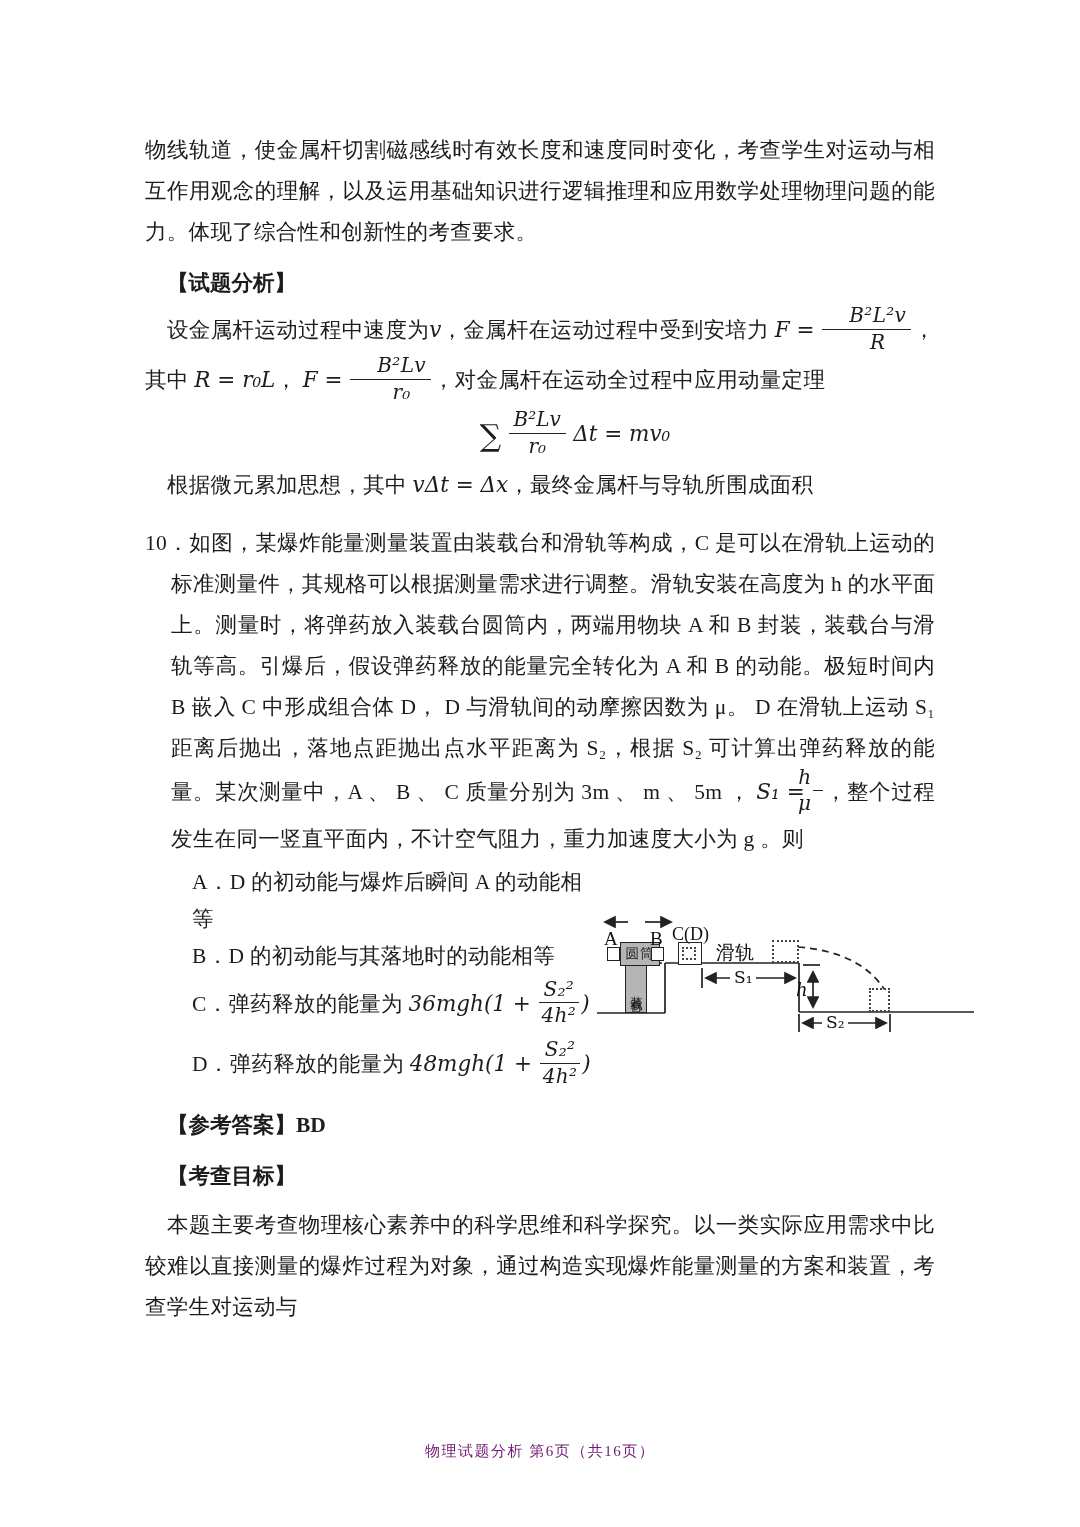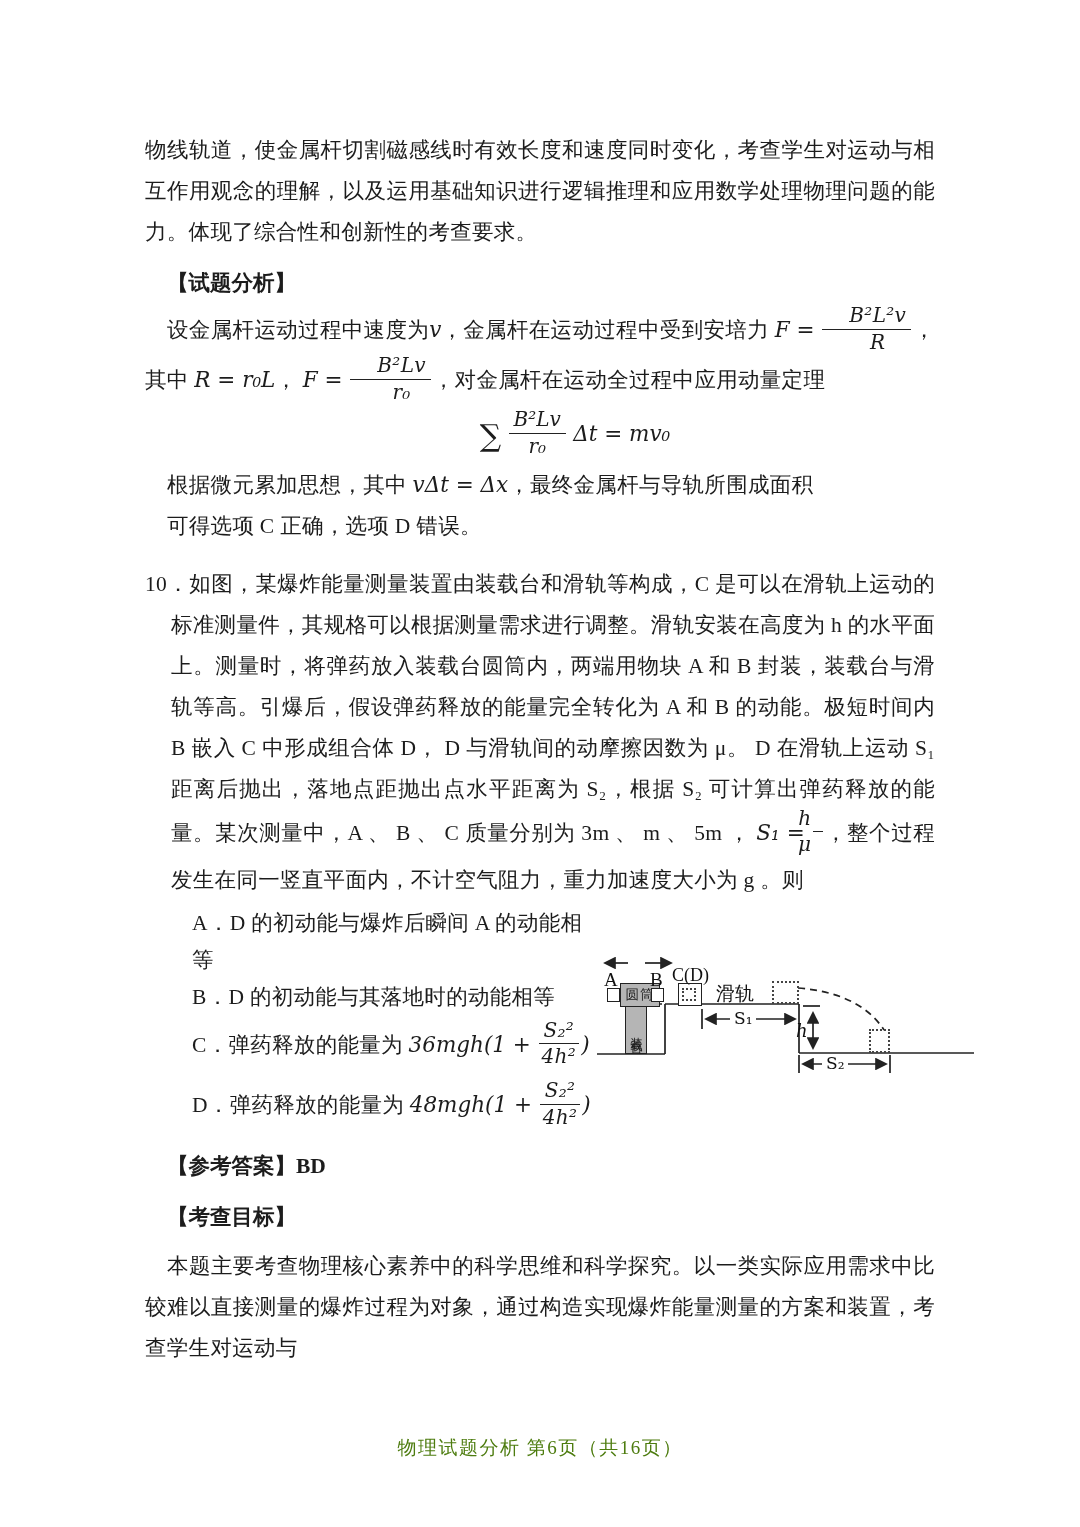--- a/index.html
+++ b/index.html
@@ -26,22 +26,22 @@
   .diagram{position:relative;width:385px;height:152px;margin-left:auto;flex:0 0 auto;margin-top:2px}
   .dsvg{position:absolute;left:0;top:0}
   .dbox{position:absolute;border:1.7px solid #222;background:#fff}
   .gray{background:#b5b5b5}
   .dot{position:absolute;border:2px dotted #444;background:transparent}
   .dlabel{position:absolute;font-size:19px;line-height:1;color:#111;white-space:nowrap}
   .cyl{display:flex;align-items:center;justify-content:center;font-size:13.5px;letter-spacing:1px}
   .col{writing-mode:vertical-rl;text-orientation:upright;font-size:12.5px;letter-spacing:2px;
        display:flex;align-items:center;justify-content:center}
   .meas{background:#fff;padding:0 4px;font-family:"DejaVu Serif",serif;font-size:17px}
-  .footer{position:absolute;left:0;right:0;bottom:66px;text-align:center;font-size:19px;
-          color:#4d7c0f;letter-spacing:1.5px}
+  .footer{position:absolute;left:0;right:0;bottom:66px;text-align:center;font-size:15px;
+          color:#701a75;letter-spacing:1.5px}
 </style>
 </head>
 <body>
 
 <div class="page">
   <div class="content">
 
     <p class="para">物线轨道，使金属杆切割磁感线时有效长度和速度同时变化，考查学生对运动与相互作用观念的理解，以及运用基础知识进行逻辑推理和应用数学处理物理问题的能力。体现了综合性和创新性的考查要求。</p>
 
     <div class="hd">【试题分析】</div>
@@ -61,21 +61,20 @@
       <span class="frac"><span class="num">B²Lv</span><span class="den">r₀</span></span>
       <span class="m">Δt = mv₀</span>
     </div>
 
     <p class="para ind">
       <span>根据微元累加思想，其中</span>
       <span class="m">vΔt = Δx</span><span>，最终金属杆与导轨所围成面积</span>
     </p>
 
 
-    <p class="para ind">可得选项 C 正确，选项 D 错误。</p>
 
     <p class="para qpara">
       <span>10．</span><span>如图，某爆炸能量测量装置由装载台和滑轨等构成，C 是可以在滑轨上运动的标准测量件，其规格可以根据测量需求进行调整。滑轨安装在高度为 h 的水平面上。测量时，将弹药放入装载台圆筒内，两端用物块 A 和 B 封装，装载台与滑轨等高。引爆后，假设弹药释放的能量完全转化为 A 和 B 的动能。极短时间内 B 嵌入 C 中形成组合体 D， D 与滑轨间的动摩擦因数为 μ。 D 在滑轨上运动 S₁ 距离后抛出，落地点距抛出点水平距离为 S₂，根据 S₂ 可计算出弹药释放的能量。某次测量中，A 、 B 、 C 质量分别为 3m 、 m 、 5m ，</span>
       <span class="m">S₁ =</span>
       <span class="frac"><span class="num">h</span><span class="den">μ</span></span><span>，整个过程发生在同一竖直平面内，不计空气阻力，重力加速度大小为 g 。则</span>
     </p>
 
     <div class="row">
       <div class="opts">
         <div class="opt">A．D 的初动能与爆炸后瞬间 A 的动能相等</div>

